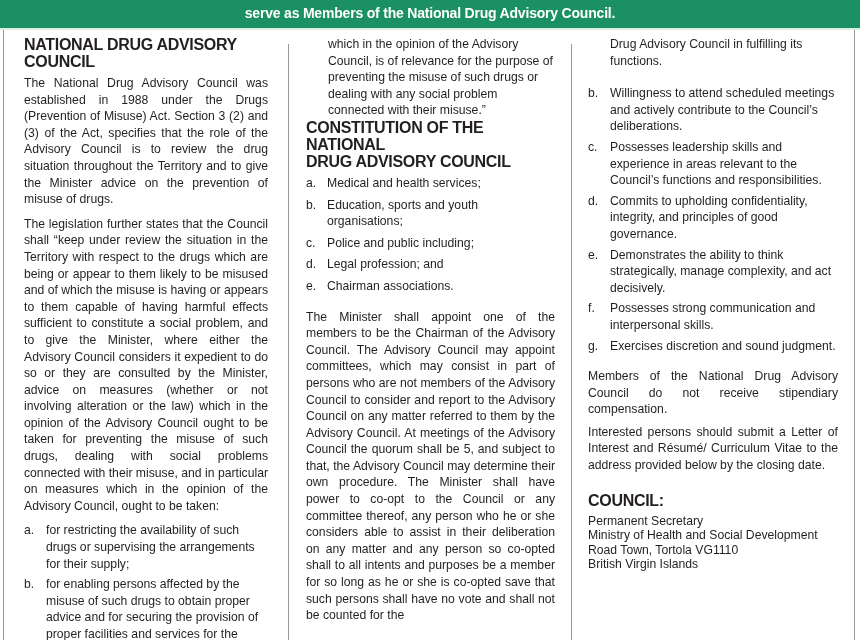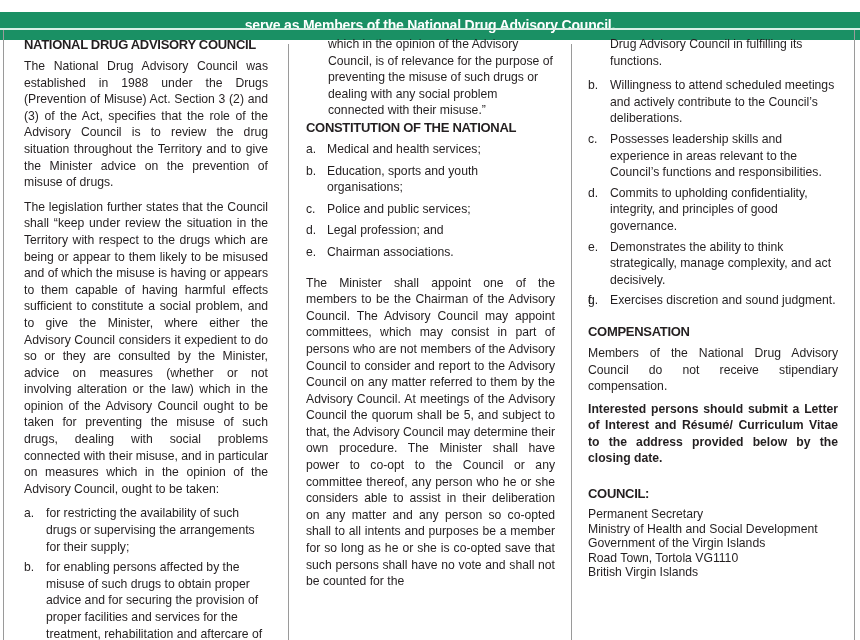--- a/index.html
+++ b/index.html
@@ -1,20 +1,20 @@
 <!DOCTYPE html>
 <html><head>
 <meta charset="utf-8">
 <style>
   * { box-sizing: border-box; margin: 0; padding: 0; }
   html, body { width: 860px; height: 640px; overflow: hidden; background: #ffffff; }
   body { font-family: "Liberation Sans", "DejaVu Sans", sans-serif; color: #231f20; position: relative; }
 
   .banner {
-    position: absolute; left: 0; top: 12px; width: 860px; height: 28px;
+    position: absolute; left: 0; top: 0; width: 860px; height: 28px;
     background: #1a9064; color: #ffffff;
     font-weight: bold; font-size: 14px; text-align: center;
     line-height: 26px; letter-spacing: -0.2px;
   }
   .banner-rule {
     position: absolute; left: 0; top: 28px; width: 860px; height: 2px; background: #d9efe6;
   }
 
   .frame {
     position: absolute; left: 3px; top: 30px; width: 852px; height: 620px;
@@ -23,34 +23,34 @@
   .divider { position: absolute; top: 44px; width: 1px; height: 600px; background: #9a9a9a; }
   .divider.d1 { left: 288px; }
   .divider.d2 { left: 571px; }
 
   .col { position: absolute; top: 36px; font-size: 12.2px; line-height: 16.6px; }
   .col1 { left: 24px; width: 244px; }
   .col2 { left: 306px; width: 249px; }
   .col3 { left: 588px; width: 250px; }
 
   h2 {
-    font-size: 13px; font-weight: bold; line-height: 17px; color: #231f20;
+    font-size: 16px; font-weight: bold; line-height: 17px; color: #231f20;
     letter-spacing: -0.3px; margin-bottom: 5px;
   }
   p.just { text-align: justify; text-align-last: left; margin-bottom: 8px; }
   p.left { text-align: left; margin-bottom: 0; }
 
   ol.alpha { list-style: none; }
   ol.alpha li { position: relative; padding-left: 21px; margin-bottom: 4px; }
   ol.alpha li .marker { position: absolute; left: 0; top: 0; }
   .col1 ol.alpha li { padding-left: 22px; }
   .col3 ol.alpha li { padding-left: 22px; }
 
   .cont { padding-left: 22px; margin-bottom: 12px; }
-  .col3 .cont { padding-left: 22px; margin-bottom: 8px; }
+  .col3 .cont { padding-left: 22px; margin-bottom: 16px; }
 
   .agency-lines div { line-height: 14.6px; }
 </style>
 </head>
 <body>
 
 <div class="banner">
   <span>serve as Members of the National Drug Advisory Council.</span>
 </div>
 <div class="banner-rule"></div>
@@ -73,33 +73,34 @@
       <span>for enabling persons affected by the misuse of such drugs to obtain proper advice and for securing the provision of proper facilities and services for the treatment, rehabilitation and aftercare of such persons;</span>
     </li>
 
   </ol>
 </section>
 
 <section class="col col2">
   <p class="cont left">which in the opinion of the Advisory Council, is of relevance for the purpose of preventing the misuse of such drugs or dealing with any social problem connected with their misuse.”</p>
   <h2>
     <span>CONSTITUTION OF THE NATIONAL</span><br>
+    <span>DRUG ADVISORY COUNCIL</span>
   </h2>
   <ol class="alpha" style="margin-bottom:14px;">
     <li style="margin-bottom:5px;">
       <span class="marker">a.</span>
       <span>Medical and health services;</span>
     </li>
     <li style="margin-bottom:5px;">
       <span class="marker">b.</span>
       <span>Education, sports and youth organisations;</span>
     </li>
     <li style="margin-bottom:5px;">
       <span class="marker">c.</span>
-      <span>Police and public services;</span>
+      <span>Police and public including;</span>
     </li>
     <li style="margin-bottom:5px;">
       <span class="marker">d.</span>
       <span>Legal profession; and</span>
     </li>
     <li style="margin-bottom:5px;">
       <span class="marker">e.</span>
       <span>Chairman associations.</span>
     </li>
   </ol>
@@ -120,34 +121,33 @@
     <li>
       <span class="marker">d.</span>
       <span>Commits to upholding confidentiality, integrity, and principles of good governance.</span>
     </li>
     <li>
       <span class="marker">e.</span>
       <span>Demonstrates the ability to think strategically, manage complexity, and act decisively.</span>
     </li>
     <li>
       <span class="marker">f.</span>
+      <span>Possesses strong communication and interpersonal skills.</span>
     </li>
     <li>
       <span class="marker">g.</span>
       <span> Exercises discretion and sound judgment.</span>
     </li>
   </ol>
 
-  <h2>COMPENSATION</h2>
   <p class="just" style="margin-bottom:6px;">Members of the National Drug Advisory Council do not receive stipendiary compensation.</p>
 
-  <p class="just" style="margin-bottom:18px;font-weight:bold;">Interested persons should submit a Letter of Interest and Résumé/ Curriculum Vitae to the address provided below by the closing date.</p>
+  <p class="just" style="margin-bottom:18px;">Interested persons should submit a Letter of Interest and Résumé/ Curriculum Vitae to the address provided below by the closing date.</p>
 
   <h2>COUNCIL:</h2>
   <div class="agency-lines">
     <div>Permanent Secretary</div>
     <div>Ministry of Health and Social Development</div>
-    <div>Government of the Virgin Islands</div>
     <div>Road Town, Tortola VG1110</div>
     <div>British Virgin Islands</div>
   </div>
 
 </section>
 
 </body></html>

